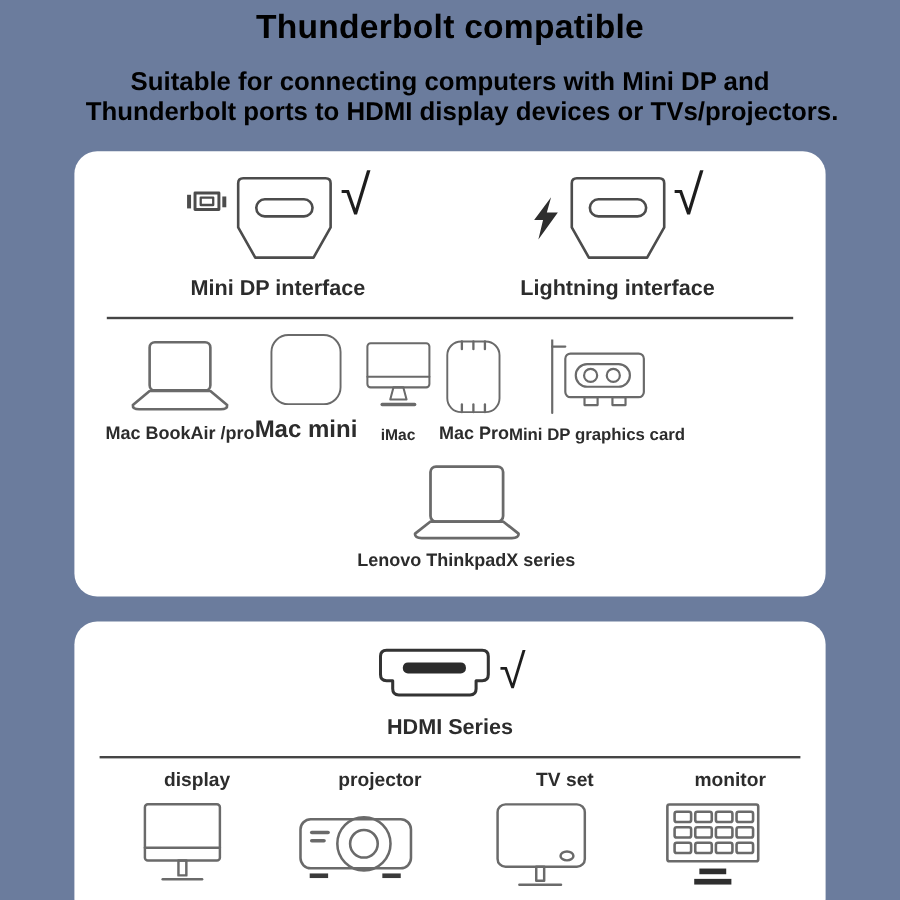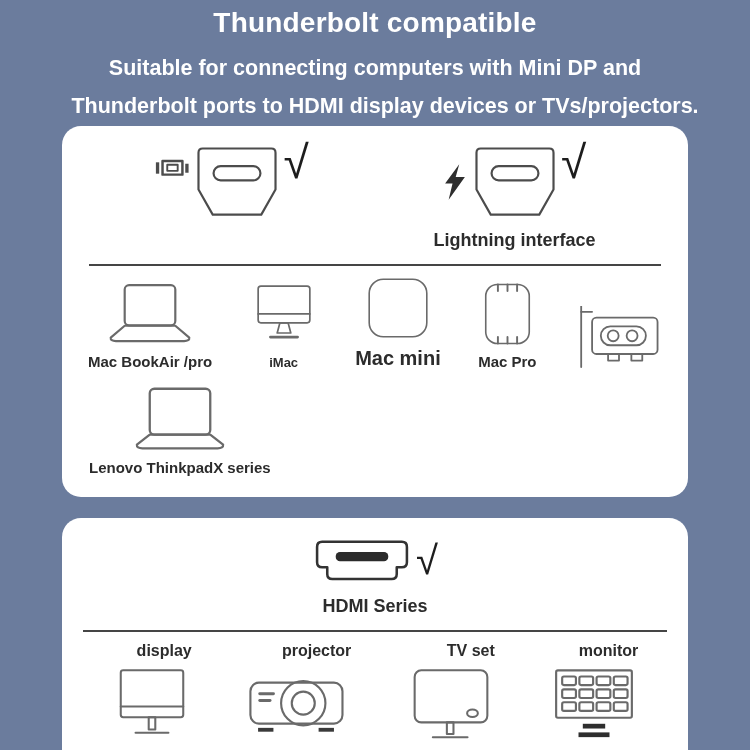--- a/index.html
+++ b/index.html
@@ -3,45 +3,45 @@
 <meta charset="utf-8">
 <style>
   html,body{margin:0;padding:0;background:#6b7c9d;}
   .canvas{
     position:relative;width:750px;height:750px;overflow:hidden;
     background:#6b7c9d;
     font-family:"Liberation Sans","DejaVu Sans",sans-serif;
     -webkit-font-smoothing:antialiased;
   }
   
-  .header{position:absolute;left:0;top:0;width:750px;text-align:center;color:#ffffff;}
+  .header{position:absolute;left:0;top:0;width:750px;text-align:center;color:#000000;}
   .title{padding-top:7px;font-size:28px;font-weight:600;letter-spacing:.2px;}
   .subtitle{font-size:21.5px;font-weight:700;}
   .subtitle.s1{margin-top:17px;}
-  .subtitle.s2{margin-top:13px;padding-left:20px;}
+  .subtitle.s2{padding-left:20px;}
   
   .card{position:absolute;left:62px;width:626px;background:#ffffff;border-radius:19px;}
   .card1{top:126px;height:371px;}
   .card2{top:518px;height:250px;}
   .divider{height:2px;background:#454545;margin:0 auto;}
   .card1 .divider{width:572px;margin-top:13px;}
   .card2 .divider{width:584px;margin-top:13px;}
   
   .interfaces-row{display:flex;justify-content:space-around;padding:20px 30px 0 30px;}
   .interface-group{display:flex;flex-direction:column;align-items:center;}
   .iconrow{display:flex;align-items:flex-start;height:78px;}
   .check{font-size:46px;line-height:40px;font-weight:400;color:#1d1d1d;margin-left:4px;margin-top:-4px;}
   .check.small{font-size:40px;margin-top:2px;}
   .iface-label{margin-top:6px;font-size:18px;font-weight:600;color:#2c2c2c;}
   .plug-svg{margin-top:11px;margin-right:5px;}
   .bolt-svg{margin-top:16px;margin-right:6px;}
   
   .devices-row{display:flex;align-items:flex-end;}
-  .row1{justify-content:space-between;padding:8px 24px 0 26px;}
-  .row2{gap:56px;margin-top:16px;margin-left:27px;}
+  .row1{justify-content:flex-start;padding:8px 24px 0 26px;}
+  .row2{justify-content:center;gap:56px;margin-top:16px;margin-left:27px;}
   .device{display:flex;flex-direction:column;align-items:center;}
   .device .iconbox{display:flex;align-items:flex-end;justify-content:center;height:66px;}
   .dev-label{margin-top:7px;font-weight:600;color:#2c2c2c;white-space:nowrap;}
   .fs13{font-size:13px;} .fs14{font-size:14px;} .fs15{font-size:15px;} .fs20{font-size:20px;}
   
   .hdmi-group{display:flex;flex-direction:column;align-items:center;padding-top:20px;}
   .outrow{justify-content:space-around;padding:10px 22px 0 22px;align-items:flex-start;}
   .outdev{display:flex;flex-direction:column;align-items:flex-end;}
   .out-label{font-size:16px;font-weight:600;color:#2c2c2c;}
   .outdev .iconbox{margin-top:7px;display:flex;align-items:flex-start;justify-content:center;}
@@ -70,20 +70,21 @@
             <rect x="9" y="3.5" width="21" height="14.5"></rect>
             <rect x="14" y="7.5" width="11" height="6.5" stroke-width="2"></rect>
             <rect x="33" y="6.5" width="3.5" height="9.5" fill="#4c4c4c" stroke="none"></rect>
           </svg>
           <svg class="ol-dark" width="84" height="72" viewBox="0 0 100 86">
             <path d="M9 3 H91 Q96 3 96 8 V52 L79 82 H21 L4 52 V8 Q4 3 9 3 Z"></path>
             <rect x="22" y="24" width="56" height="17" rx="8.5"></rect>
           </svg>
           <span class="check">√</span>
         </div>
+        <div class="iface-label">Mini DP interface</div>
       </div>
 
       <div class="interface-group">
         <div class="iconrow">
           <svg class="bolt-svg" width="24" height="40" viewBox="0 0 34 52">
             <polygon points="23,1 3,28 13.5,28 8,51 31,19 18,19" fill="#2e2e2e"></polygon>
           </svg>
           <svg class="ol-dark" width="84" height="72" viewBox="0 0 100 86">
             <path d="M9 3 H91 Q96 3 96 8 V52 L79 82 H21 L4 52 V8 Q4 3 9 3 Z"></path>
             <rect x="22" y="24" width="56" height="17" rx="8.5"></rect>
@@ -98,39 +99,39 @@
 
     <div class="devices-row row1">
       <div class="device">
         <div class="iconbox">
           <svg class="ol" width="96" height="64" viewBox="0 0 110 72">
             <rect x="26" y="3" width="58" height="46" rx="5"></rect>
             <path d="M10 63 L26 49.5 H84 L100 63 Q100.5 67 94 67 H16 Q9.5 67 10 63 Z"></path>
           </svg>
         </div>
         <div class="dev-label fs15">Mac BookAir /pro</div>
+      </div>
+      <div class="device">
+        <div class="iconbox">
+          <svg class="ol" width="64" height="64" viewBox="0 0 100 100">
+            <rect x="5" y="5" width="90" height="90" rx="22"></rect>
+          </svg>
+        </div>
+        <div class="dev-label fs20">Mac mini</div>
       </div>
       <div class="device">
         <div class="iconbox">
           <svg class="ol" width="68" height="64" viewBox="0 0 100 94">
             <rect x="12" y="3" width="76" height="54" rx="4"></rect>
             <line x1="12" y1="44" x2="88" y2="44"></line>
             <path d="M44 57 H56 L60 72 H40 Z"></path>
             <line x1="30" y1="78" x2="70" y2="78" stroke-width="4"></line>
           </svg>
         </div>
         <div class="dev-label fs13">iMac</div>
-      </div>
-      <div class="device">
-        <div class="iconbox">
-          <svg class="ol" width="64" height="64" viewBox="0 0 100 100">
-            <rect x="5" y="5" width="90" height="90" rx="22"></rect>
-          </svg>
-        </div>
-        <div class="dev-label fs20">Mac mini</div>
       </div>
       <div class="device">
         <div class="iconbox">
           <svg class="ol" width="57" height="64" viewBox="0 0 88 100">
             <rect x="10" y="4" width="68" height="92" rx="18"></rect>
             <line x1="29" y1="4" x2="29" y2="14" stroke-width="3"></line>
             <line x1="44" y1="4" x2="44" y2="14" stroke-width="3"></line>
             <line x1="59" y1="4" x2="59" y2="14" stroke-width="3"></line>
             <line x1="29" y1="86" x2="29" y2="96" stroke-width="3"></line>
             <line x1="44" y1="86" x2="44" y2="96" stroke-width="3"></line>
@@ -145,20 +146,21 @@
             <line x1="9" y1="0" x2="9" y2="84"></line>
             <line x1="9" y1="8" x2="24" y2="8"></line>
             <rect x="24" y="16" width="90" height="50" rx="6"></rect>
             <rect x="36" y="28" width="62" height="26" rx="13"></rect>
             <circle cx="53" cy="41" r="7.5"></circle>
             <circle cx="79" cy="41" r="7.5"></circle>
             <rect x="46" y="66" width="15" height="9"></rect>
             <rect x="78" y="66" width="15" height="9"></rect>
           </svg>
         </div>
+        <div class="dev-label fs14">Mini DP graphics card</div>
       </div>
     </div>
 
     <div class="devices-row row2">
       <div class="device">
         <div class="iconbox">
           <svg class="ol" width="104" height="66" viewBox="0 0 110 72">
             <rect x="22" y="3" width="66" height="50" rx="5"></rect>
             <path d="M8 64 L22 53 H88 L102 64 Q102.5 68 96 68 H14 Q7.5 68 8 64 Z"></path>
           </svg>

